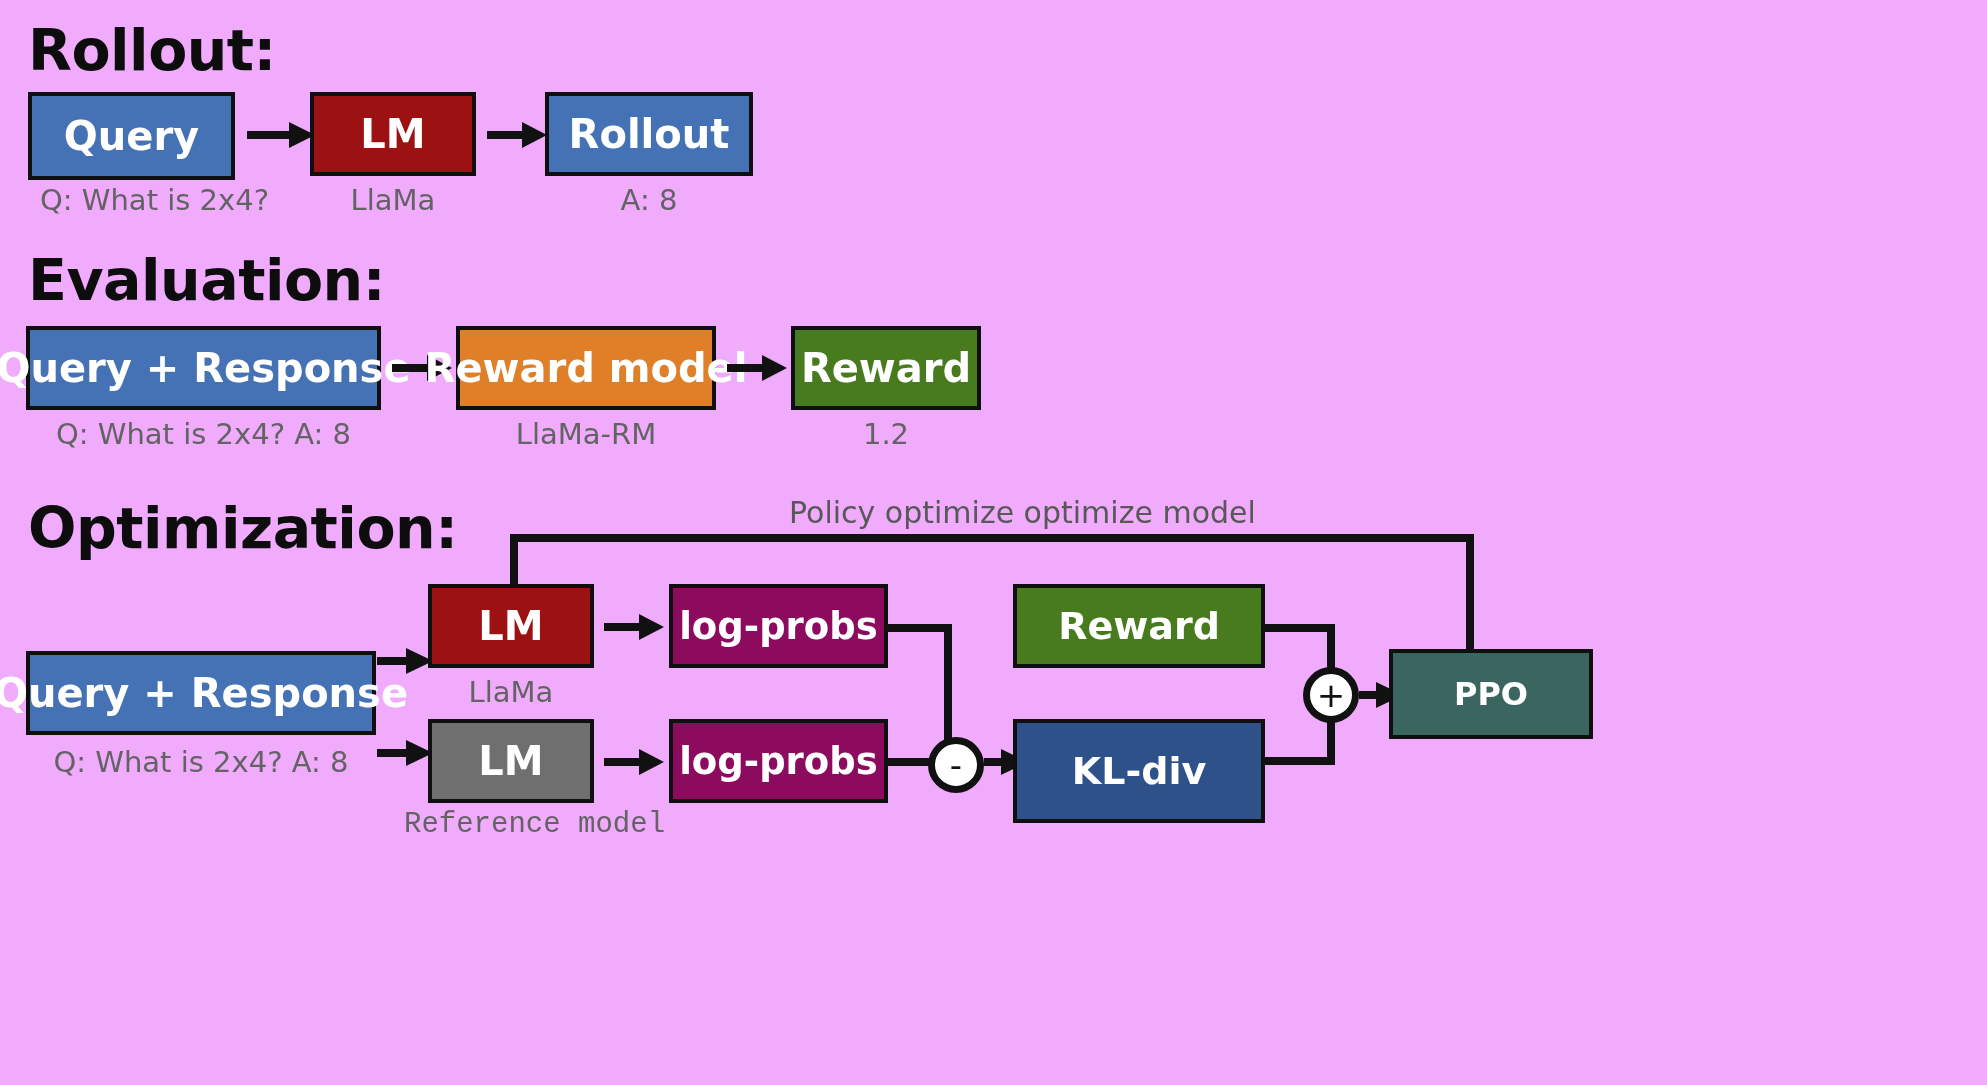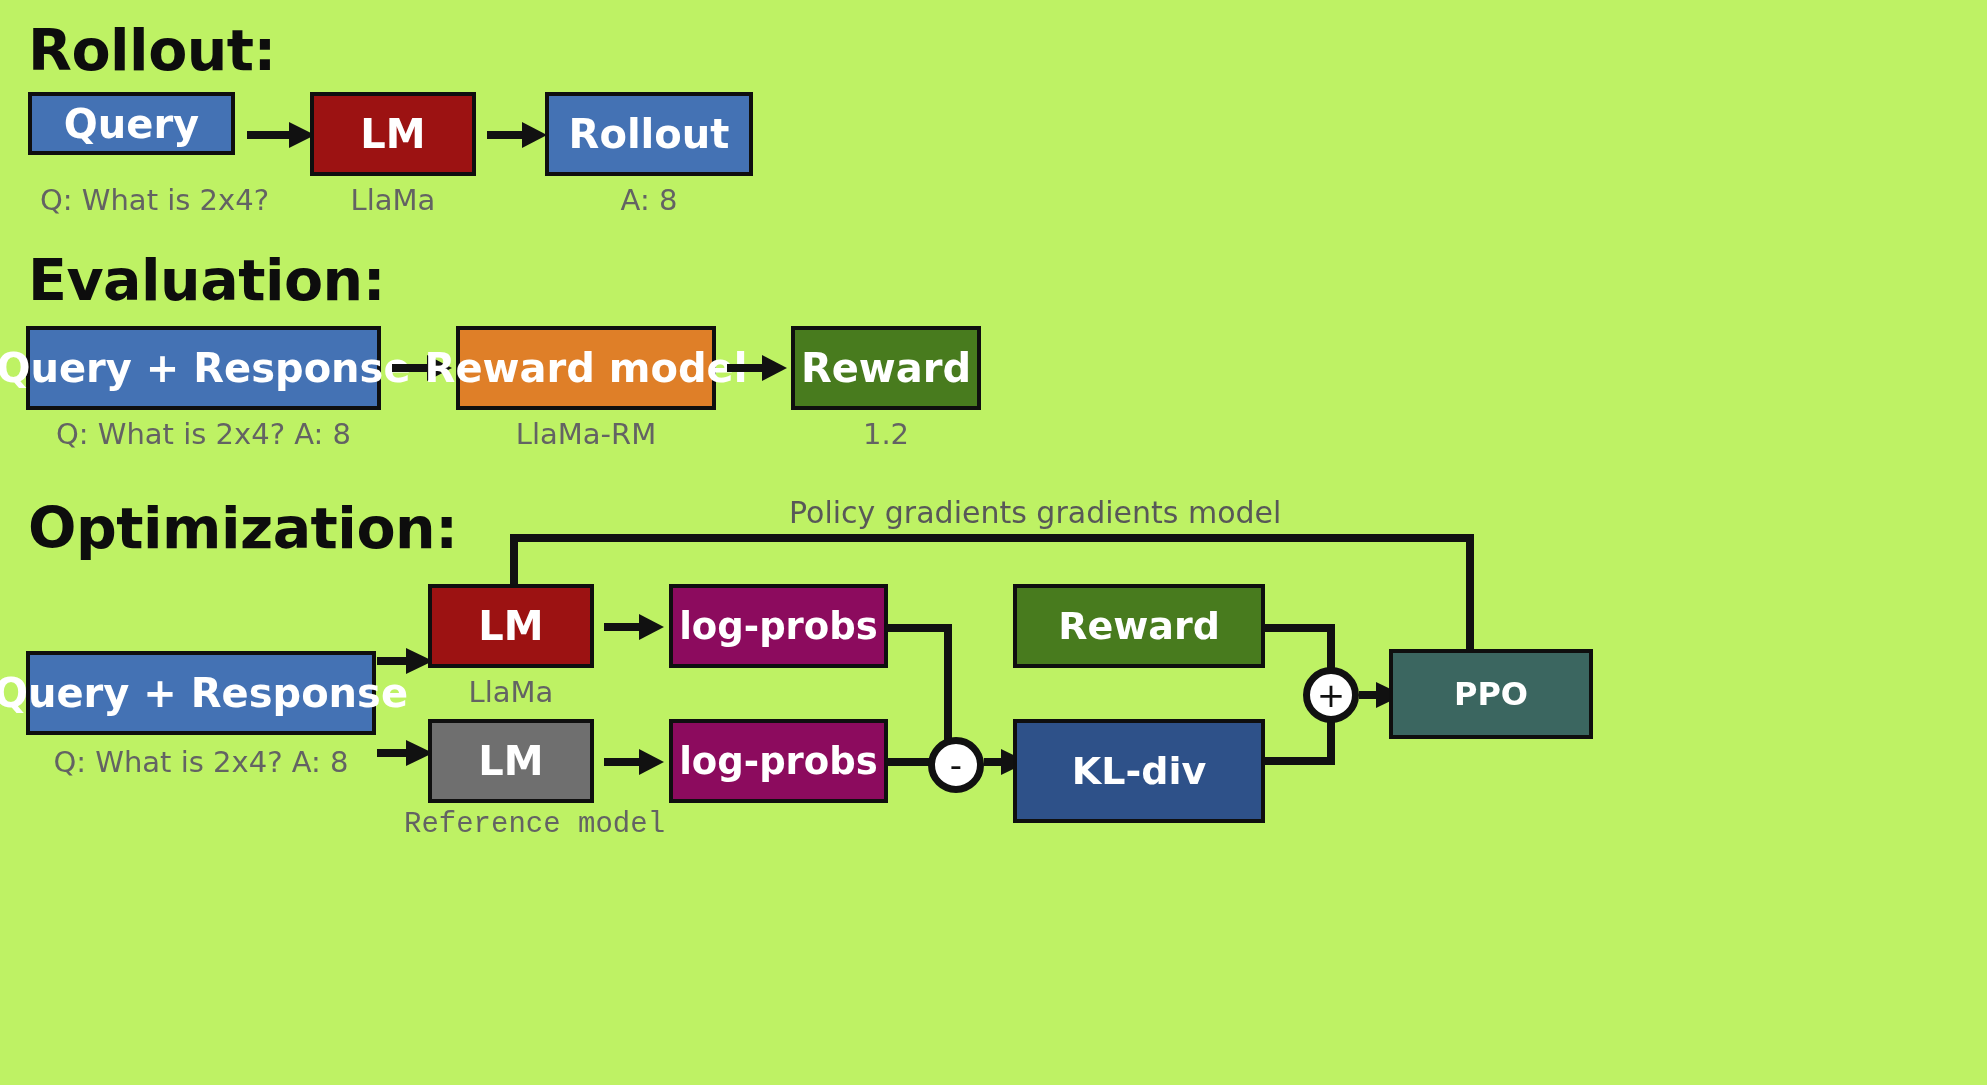--- a/index.html
+++ b/index.html
@@ -8,21 +8,21 @@
     padding: 0;
     background: #ffffff;
   }
   body {
     font-family: "DejaVu Sans", "Liberation Sans", sans-serif;
   }
   #stage {
     position: relative;
     width: 1987px;
     height: 1085px;
-    background: #bef264;
+    background: #f0abfc;
     overflow: hidden;
   }
 
   
   .section-title {
     position: absolute;
     font-family: "DejaVu Sans", "Liberation Sans", sans-serif;
     font-weight: bold;
     font-size: 57px;
     color: #0d0d0d;
@@ -98,21 +98,21 @@
     line-height: 1;
   }
 </style>
 </head>
 <body>
 
 <div id="stage">
 
   <div class="section-title" style="left: 28px; top: 22px; color: rgb(13, 13, 13);">Rollout:</div>
 
-  <div class="box" style="left: 28px; top: 92px; width: 207px; height: 63px; font-size: 40px; background-color: rgb(68, 114, 180); border-color: rgb(15, 15, 15);">
+  <div class="box" style="left: 28px; top: 92px; width: 207px; height: 88px; font-size: 40px; background-color: rgb(68, 114, 180); border-color: rgb(15, 15, 15);">
     <span>Query</span>
   </div>
   <div class="caption" style="left: 40px; top: 186px; width: 207px; color: rgb(99, 99, 99); text-align: right;">Q: What is 2x4?</div>
 
   <svg class="arrow-svg" style="left:247px; top:120px; width:70px; height:30px;" viewBox="0 0 70 30">
     <line class="ln" x1="0" y1="15" x2="45" y2="15"></line>
     <polygon class="arrowhead" points="42,2 68,15 42,28"></polygon>
   </svg>
 
   <div class="box" style="left: 310px; top: 92px; width: 166px; height: 84px; font-size: 40px; background-color: rgb(156, 18, 18); border-color: rgb(15, 15, 15);">
@@ -152,21 +152,21 @@
     <polygon class="arrowhead" points="35,2 60,15 35,28"></polygon>
   </svg>
 
   <div class="box" style="left: 791px; top: 326px; width: 190px; height: 84px; font-size: 40px; background-color: rgb(72, 123, 30); border-color: rgb(15, 15, 15);">
     <span>Reward</span>
   </div>
   <div class="caption" style="left: 791px; top: 420px; width: 190px; color: rgb(99, 99, 99);">1.2</div>
 
   <div class="section-title" style="left: 28px; top: 500px; color: rgb(13, 13, 13);">Optimization:</div>
 
-  <div class="annotation" style="left:789px; top:498px;">Policy gradients gradients model</div>
+  <div class="annotation" style="left:789px; top:498px;">Policy optimize optimize model</div>
 
   <svg class="arrow-svg" style="left:500px; top:530px; width:990px; height:130px;" viewBox="0 0 990 130">
     <path class="ln" d="M 970 125 L 970 8 L 14 8 L 14 78"></path>
     <polygon class="arrowhead" points="0,72 14,108 28,72"></polygon>
   </svg>
 
   <div class="box" style="left: 26px; top: 651px; width: 350px; height: 84px; font-size: 40px; background-color: rgb(68, 114, 180); border-color: rgb(15, 15, 15);">
     <span>Query + Response</span>
   </div>
   <div class="caption" style="left: 26px; top: 748px; width: 350px; color: rgb(99, 99, 99);">Q: What is 2x4? A: 8</div>

